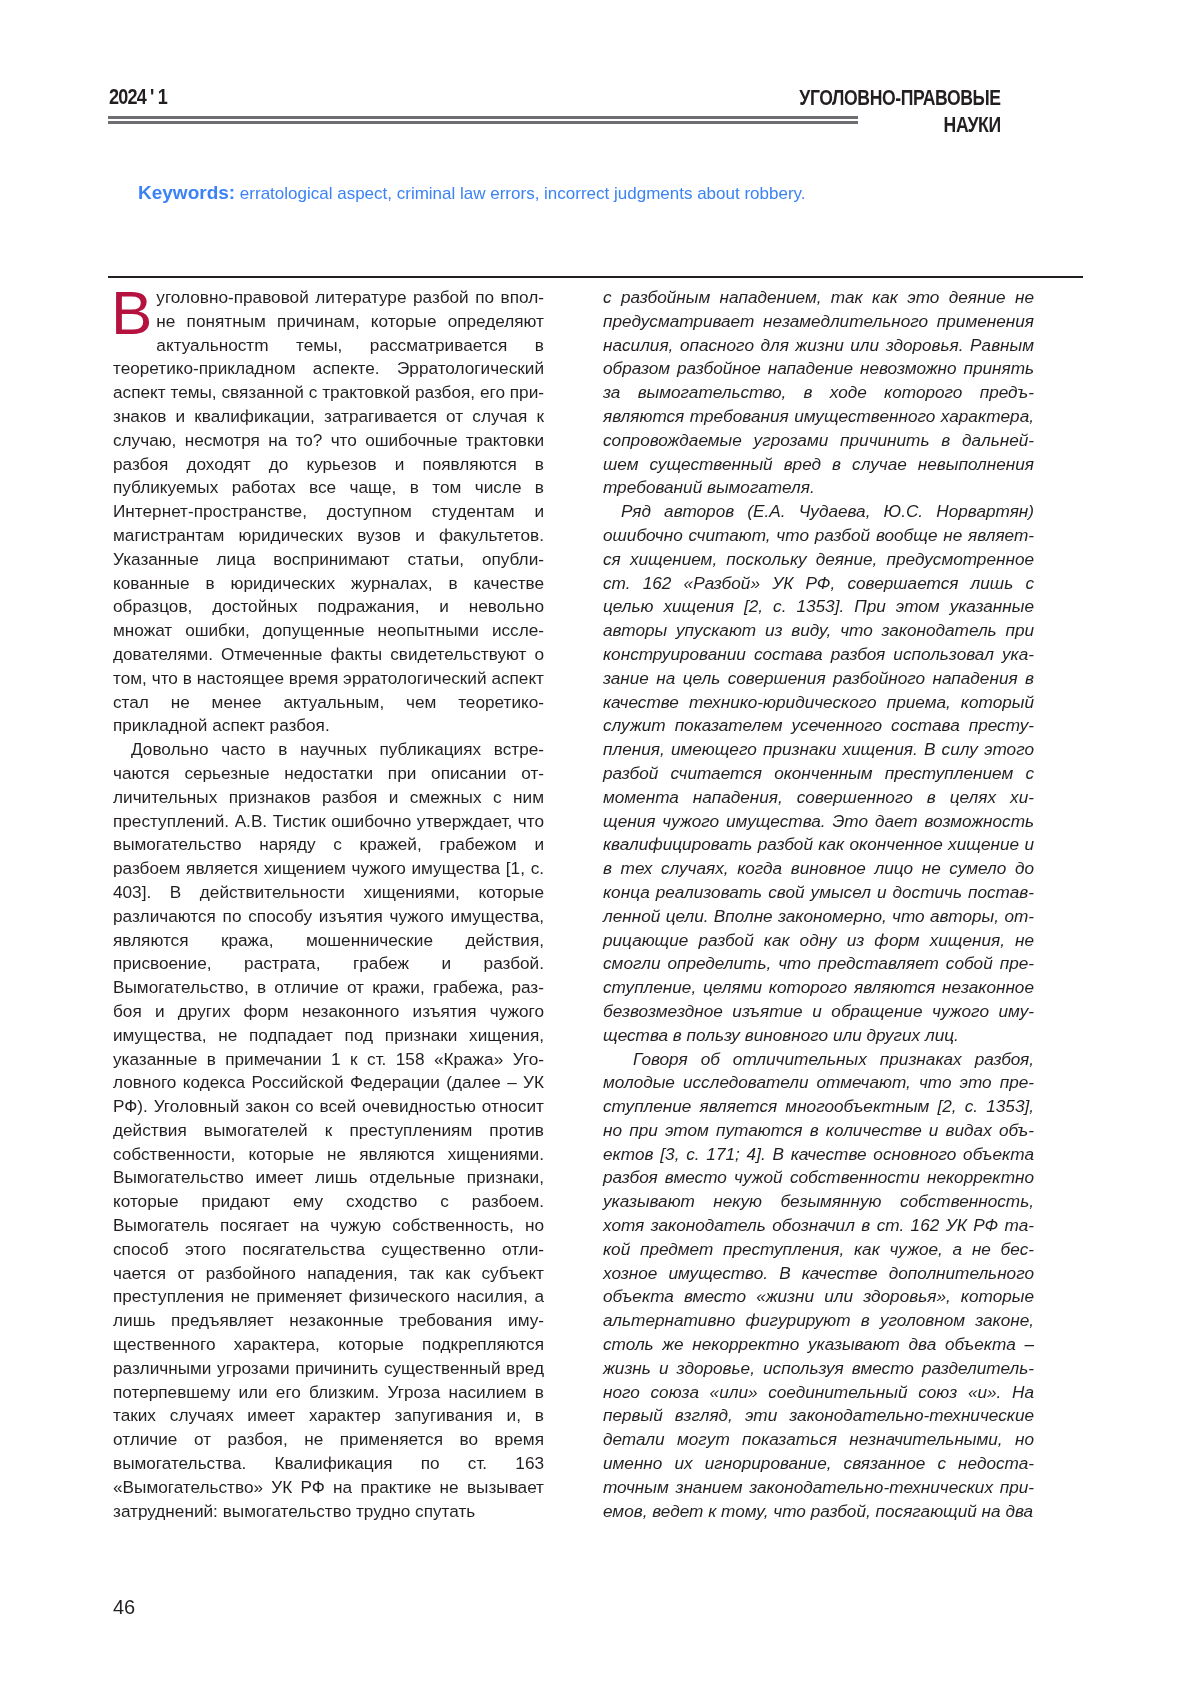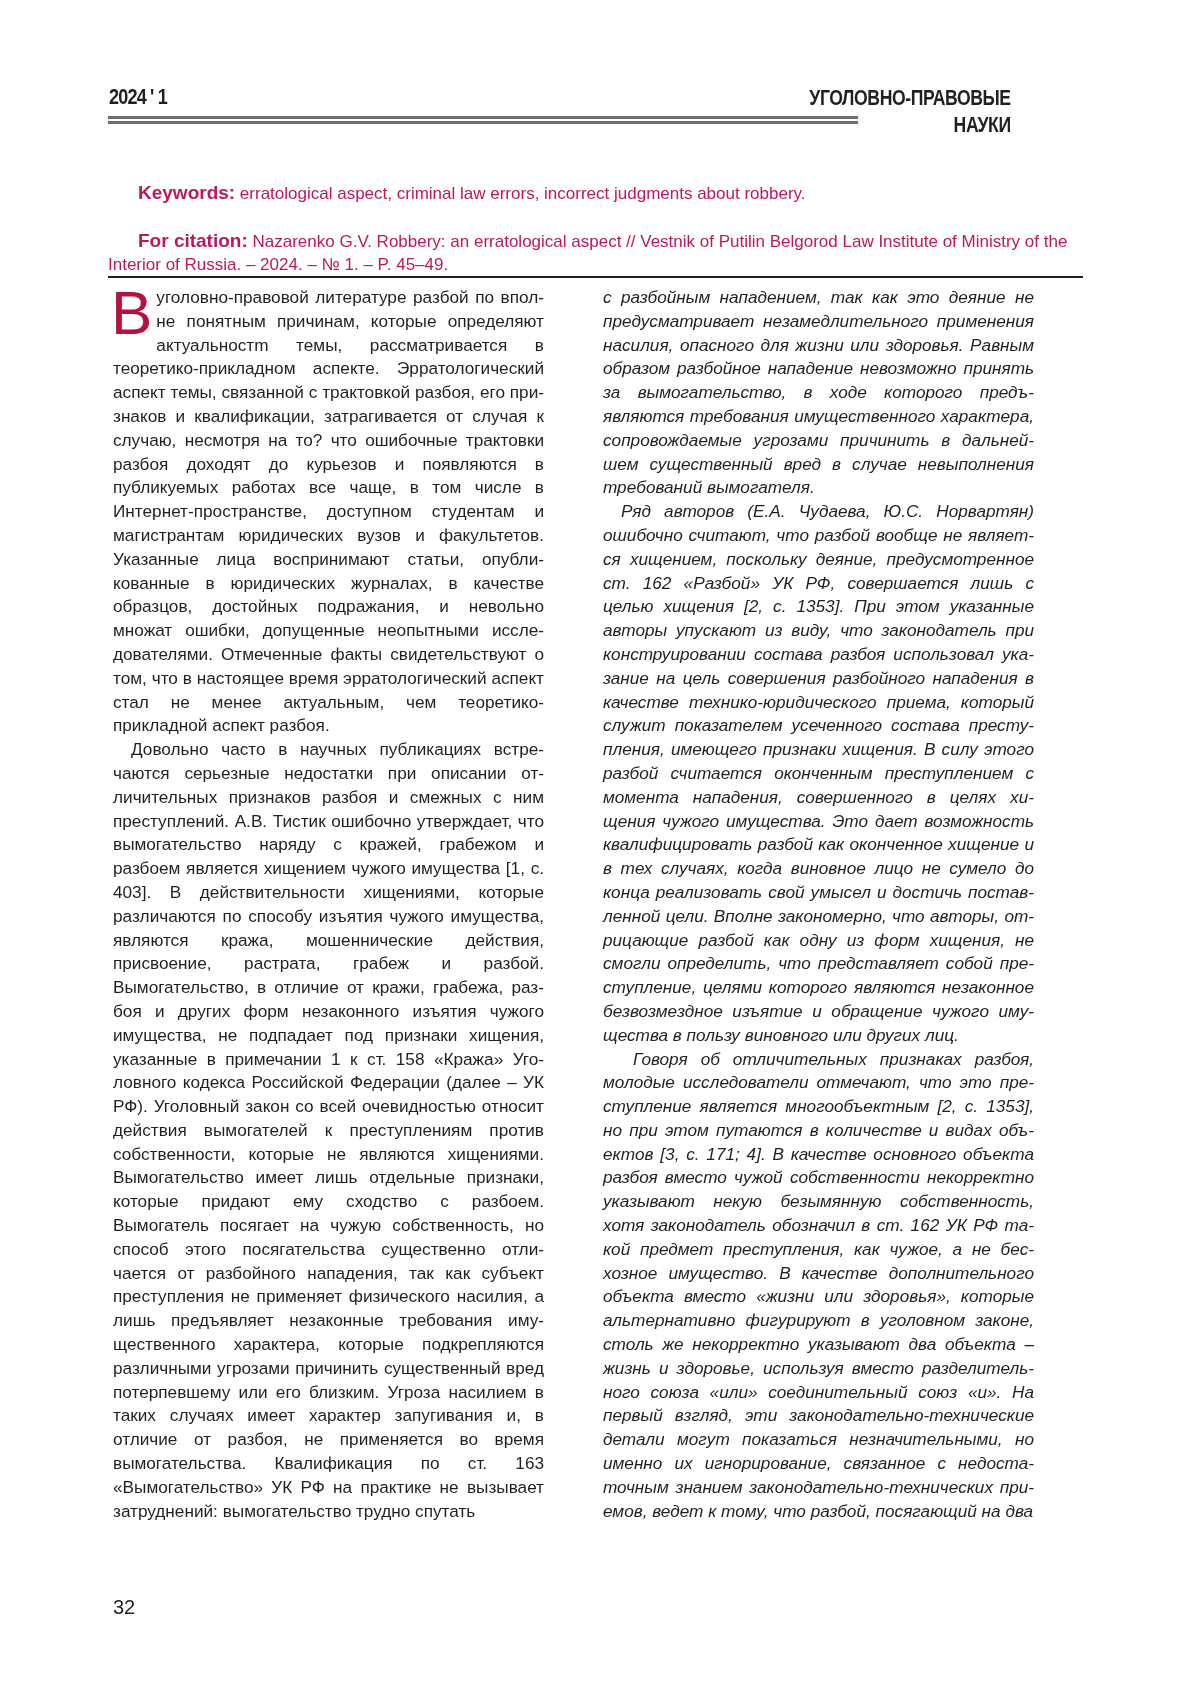--- a/index.html
+++ b/index.html
@@ -1,27 +1,27 @@
 <!DOCTYPE html>
 <html><head>
 <meta charset="utf-8">
 <style>
   html, body { margin: 0; padding: 0; background: #ffffff; }
   body { width: 1200px; height: 1697px; position: relative; overflow: hidden; color: #231f20; }
-  .page { position: absolute; left: 0; top: 0; width: 1120px; height: 1697px; padding-left: 10px; }
+  .page { position: absolute; left: 0; top: 0; width: 1120px; height: 1697px; }
 
   
   .hdr-left { position: absolute; left: 109px; top: 84px; font-family: "Liberation Sans", sans-serif; font-weight: bold; font-size: 22px; letter-spacing: -1px; transform: scaleX(0.82); transform-origin: left top; color: #231f20; }
   .hdr-rule { position: absolute; left: 108px; width: 750px; height: 3px; background: #6d6e71; }
   .hdr-rule.r1 { top: 116px; }
   .hdr-rule.r2 { top: 121px; }
   .hdr-right { position: absolute; right: 119px; top: 84px; text-align: right; font-family: "Liberation Sans", sans-serif; font-weight: bold; font-size: 22px; line-height: 27px; letter-spacing: -0.5px; transform: scaleX(0.8); transform-origin: right top; color: #231f20; }
 
   
-  .meta { position: absolute; left: 108px; width: 975px; font-family: "Liberation Sans", sans-serif; font-size: 17px; line-height: 23px; color: #be185d; }
+  .meta { position: absolute; left: 108px; width: 975px; font-family: "Liberation Sans", sans-serif; font-size: 17px; line-height: 23px; color: #3b82f6; }
   .meta .lbl { font-weight: bold; font-size: 19px; }
   .meta.kw { top: 181px; text-indent: 30px; }
   .meta.cit { top: 229px; text-indent: 30px; }
   .sep { position: absolute; left: 108px; top: 276px; width: 975px; height: 2px; background: #231f20; }
 
   
   .col { position: absolute; top: 286px; width: 431px; font-family: "Liberation Sans", sans-serif; font-size: 17.2px; line-height: 23.8px; color: #231f20; text-align: justify; hyphens: manual; }
   .col.left { left: 113px; }
   .col.right { left: 603px; font-style: italic; }
   .col p { margin: 0; }
@@ -41,32 +41,29 @@
   <div class="hdr-rule r2"></div>
   <div class="hdr-right">
     <div>УГОЛОВНО-ПРАВОВЫЕ</div>
     <div>НАУКИ</div>
   </div>
 
   <div class="meta kw">
     <span class="lbl">Keywords:</span><span> erratological aspect, criminal law errors, incorrect judgments about robbery.</span>
   </div>
 
-  <div class="meta cit">
-    <span class="lbl">For citation:</span><span> Nazarenko G.V. Robbery: an erratological aspect // Vestnik of Putilin Belgorod Law Institute of Ministry of the Interior of Russia. – 2024. – № 1. – P. 45–49.</span>
-  </div>
 
   <div class="sep"></div>
 
   <div class="col left">
     <p><span class="dropcap">В</span><span> уголовно-правовой литературе разбой по впол­не понятным причинам, которые определяют актуальностm темы, рассматривается в теорети­ко-прикладном аспекте. Эрратологический аспект темы, связанной с трактовкой разбоя, его при­знаков и квалификации, затрагивается от случая к случаю, несмотря на то? что ошибочные трак­товки разбоя доходят до курьезов и появляются в публикуемых работах все чаще, в том числе в Интернет-пространстве, доступном студентам и магистрантам юридических вузов и факультетов. Указанные лица воспринимают статьи, опубли­кованные в юридических журналах, в качестве образцов, достойных подражания, и невольно множат ошибки, допущенные неопытными иссле­дователями. Отмеченные факты свидетельствуют о том, что в настоящее время эрратологический аспект стал не менее актуальным, чем теорети­ко-прикладной аспект разбоя.</span></p>
     <p class="ind">Довольно часто в научных публикациях встре­чаются серьезные недостатки при описании от­личительных признаков разбоя и смежных с ним преступлений. А.В. Тистик ошибочно утверждает, что вымогательство наряду с кражей, грабежом и разбоем является хищением чужого имуще­ства [1, с. 403]. В действительности хищениями, которые различаются по способу изъятия чужо­го имущества, являются кража, мошеннические действия, присвоение, растрата, грабеж и разбой. Вымогательство, в отличие от кражи, грабежа, раз­боя и других форм незаконного изъятия чужого имущества, не подпадает под признаки хищения, указанные в примечании 1 к ст. 158 «Кража» Уго­ловного кодекса Российской Федерации (далее – УК РФ). Уголовный закон со всей очевидностью относит действия вымогателей к преступлениям против собственности, которые не являются хи­щениями. Вымогательство имеет лишь отдельные признаки, которые придают ему сходство с разбо­ем. Вымогатель посягает на чужую собственность, но способ этого посягательства существенно отли­чается от разбойного нападения, так как субъект преступления не применяет физического насилия, а лишь предъявляет незаконные требования иму­щественного характера, которые подкрепляются различными угрозами причинить существенный вред потерпевшему или его близким. Угроза на­силием в таких случаях имеет характер запуги­вания и, в отличие от разбоя, не применяется во время вымогательства. Квалификация по ст. 163 «Вымогательство» УК РФ на практике не вызыва­ет затруднений: вымогательство трудно спутать</p>
   </div>
 
   <div class="col right">
     <p>с разбойным нападением, так как это деяние не предусматривает незамедлительного применения насилия, опасного для жизни или здоровья. Рав­ным образом разбойное нападение невозможно принять за вымогательство, в ходе которого предъ­являются требования имущественного характера, сопровождаемые угрозами причинить в дальней­шем существенный вред в случае невыполнения требований вымогателя.</p>
     <p class="ind">Ряд авторов (Е.А. Чудаева, Ю.С. Норвартян) ошибочно считают, что разбой вообще не являет­ся хищением, поскольку деяние, предусмотрен­ное ст. 162 «Разбой» УК РФ, совершается лишь с целью хищения [2, с. 1353]. При этом указанные авторы упускают из виду, что законодатель при конструировании состава разбоя использовал ука­зание на цель совершения разбойного нападения в качестве технико-юридического приема, который служит показателем усеченного состава престу­пления, имеющего признаки хищения. В силу это­го разбой считается оконченным преступлением с момента нападения, совершенного в целях хи­щения чужого имущества. Это дает возможность квалифицировать разбой как оконченное хищение и в тех случаях, когда виновное лицо не сумело до конца реализовать свой умысел и достичь постав­ленной цели. Вполне закономерно, что авторы, от­рицающие разбой как одну из форм хищения, не смогли определить, что представляет собой пре­ступление, целями которого являются незаконное безвозмездное изъятие и обращение чужого иму­щества в пользу виновного или других лиц.</p>
     <p class="ind2">Говоря об отличительных признаках разбоя, молодые исследователи отмечают, что это пре­ступление является многообъектным [2, с. 1353], но при этом путаются в количестве и видах объ­ектов [3, с. 171; 4].  В качестве основного объекта разбоя вместо чужой собственности некорректно указывают некую безымянную собственность, хотя законодатель обозначил в ст. 162 УК РФ та­кой предмет преступления, как чужое, а не бес­хозное имущество. В качестве дополнительного объекта вместо «жизни или здоровья», которые альтернативно фигурируют в уголовном законе, столь же некорректно указывают два объекта – жизнь и здоровье, используя вместо разделитель­ного союза «или» соединительный союз «и». На первый взгляд, эти законодательно-технические детали могут показаться незначительными, но именно их игнорирование, связанное с недоста­точным знанием законодательно-технических при­емов, ведет к тому, что разбой, посягающий на два</p>
   </div>
 
-  <div class="folio">32</div>
+  <div class="folio">46</div>
 
 </div>
 
 </body></html>

